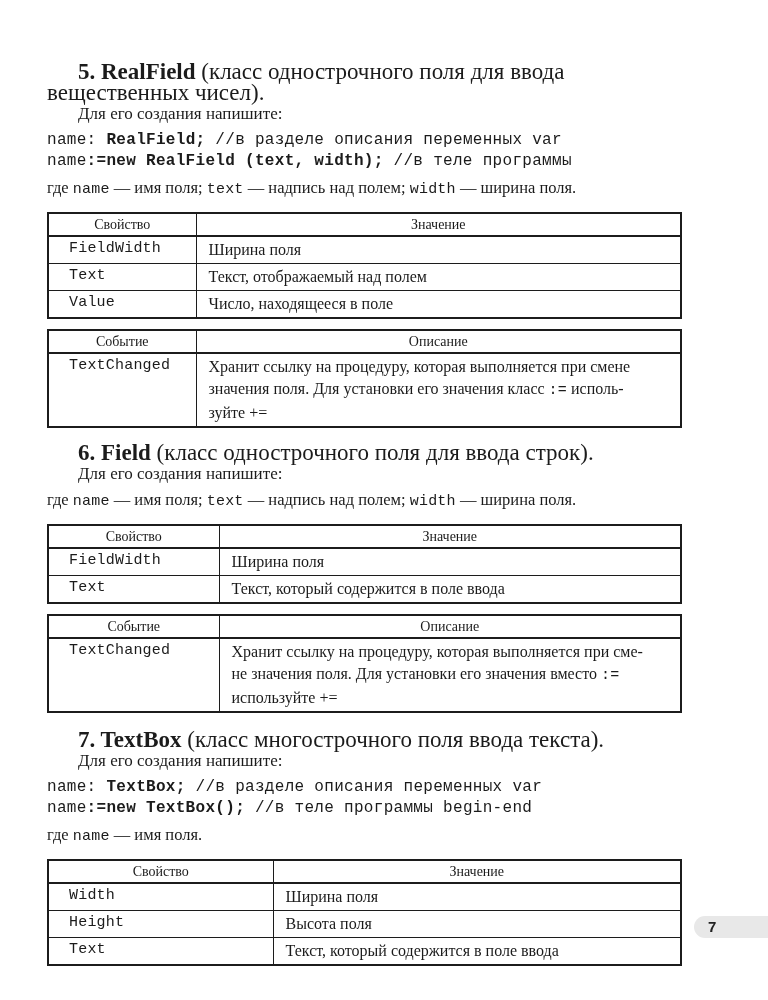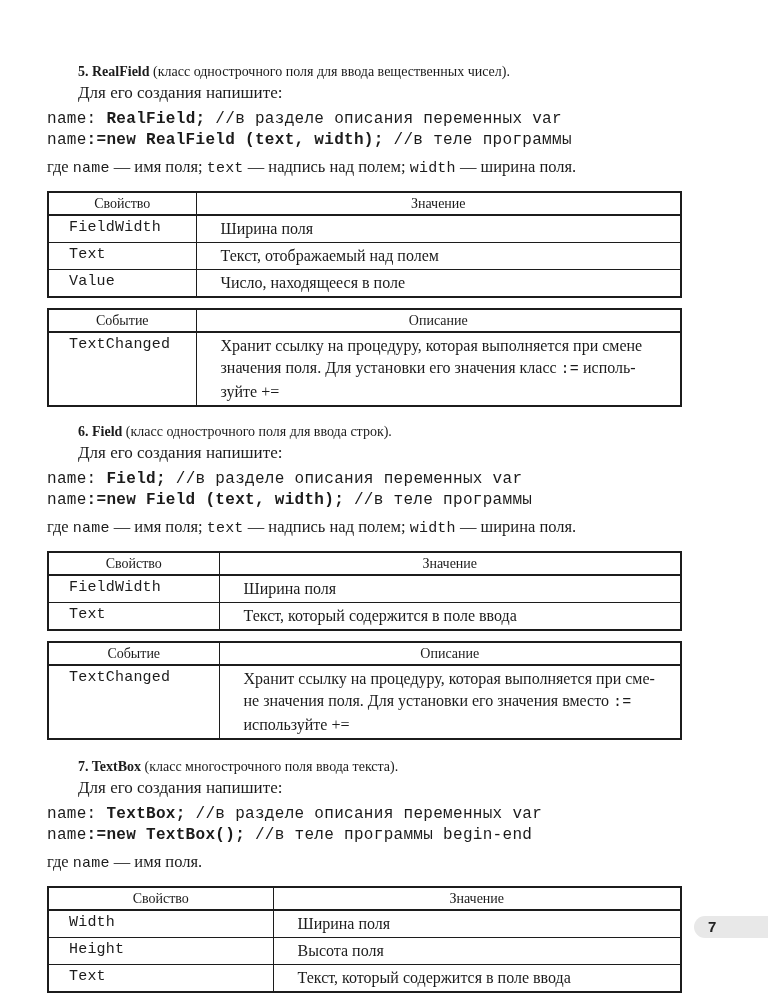--- a/index.html
+++ b/index.html
@@ -1,42 +1,42 @@
 <!DOCTYPE html>
 <html><head>
 <meta charset="utf-8">
 <style>
   html,body{margin:0;padding:0;background:#fff;}
   .page{position:relative;width:768px;height:1000px;background:#fff;color:#1b1b1b;
         font-family:"Liberation Serif",serif;overflow:hidden;}
   .content{position:absolute;left:47px;top:0;width:635px;}
 
   p{margin:0;}
-  .heading{font-size:14px;line-height:21px;text-indent:31px;margin-top:61px;}
+  .heading{font-size:23px;line-height:21px;text-indent:31px;margin-top:61px;}
   .heading.next{margin-top:14px;}
   .heading.next2{margin-top:16px;}
   .hb{font-weight:700;}
   .sub{font-size:17px;line-height:21px;text-indent:31px;}
   .code{margin-top:6px;font-family:"Liberation Mono",monospace;font-size:16px;
         line-height:21px;letter-spacing:0.3px;}
   .where{margin-top:2px;font-size:16.5px;line-height:28px;}
 
   .sg-b{font-weight:700;}
   .sg-m{font-family:"Liberation Mono",monospace;font-size:15px;letter-spacing:0.2px;}
 
   table{border-collapse:collapse;width:635px;table-layout:fixed;margin-top:8px;
         border:2px solid #1c1c1c;}
   table.gap{margin-top:10px;}
   th{font-family:Liberation Serif, serif;font-weight:400;font-size:14px;
      text-align:center;border:1px solid #1c1c1c;border-bottom:2px solid #1c1c1c;
      height:21px;padding:0 4px;}
   td{border:1px solid #1c1c1c;vertical-align:top;}
   td.prop{font-family:"Liberation Mono",monospace;font-size:15px;letter-spacing:0.2px;
           padding:3px 6px 3px 20px;height:19px;}
-  td.desc{font-size:16px;line-height:22px;padding:2px 8px 2px 24px;}
+  td.desc{font-size:16px;line-height:22px;padding:2px 8px 2px 12px;}
 
   .page-pill{position:absolute;right:0;top:916px;width:74px;height:22px;
              background:#e8e8e8;border-radius:11px 0 0 11px;
              font-family:"Liberation Sans",sans-serif;font-weight:700;font-size:15px;
              line-height:22px;padding-left:14px;box-sizing:border-box;color:#222;}
 </style>
 </head>
 <body>
 
 <div class="page">
@@ -91,24 +91,20 @@
       <tbody>
         <tr>
             <td class="prop">TextChanged</td>
             <td class="desc"><span>Хранит ссылку на процедуру, которая выполняется при смене</span><br><span>значения поля. Для установки его значения класс </span><span class="sg-m">:=</span><span> исполь-</span><br><span>зуйте +=</span></td>
           </tr>
       </tbody>
     </table>
 
     <p class="heading next"><span class="hb">6. Field</span><span> (класс однострочного поля для ввода строк).</span></p>
     <p class="sub">Для его создания напишите:</p>
-    <div class="code">
-      <div class="code-line"><span>name: </span><span class="sg-b">Field;</span><span> //в разделе описания переменных var</span></div>
-      <div class="code-line"><span>name</span><span class="sg-b">:=new Field (text, width);</span><span> //в теле программы</span></div>
-    </div>
     <p class="where"><span>где </span><span class="sg-m">name</span><span> — имя поля; </span><span class="sg-m">text</span><span> — надпись над полем; </span><span class="sg-m">width</span><span> — ширина поля.</span></p>
 
     <table>
       <colgroup>
           <col style="width:171px">
           <col>
         </colgroup>
       <thead>
           <tr>
         <th>Свойство</th>

